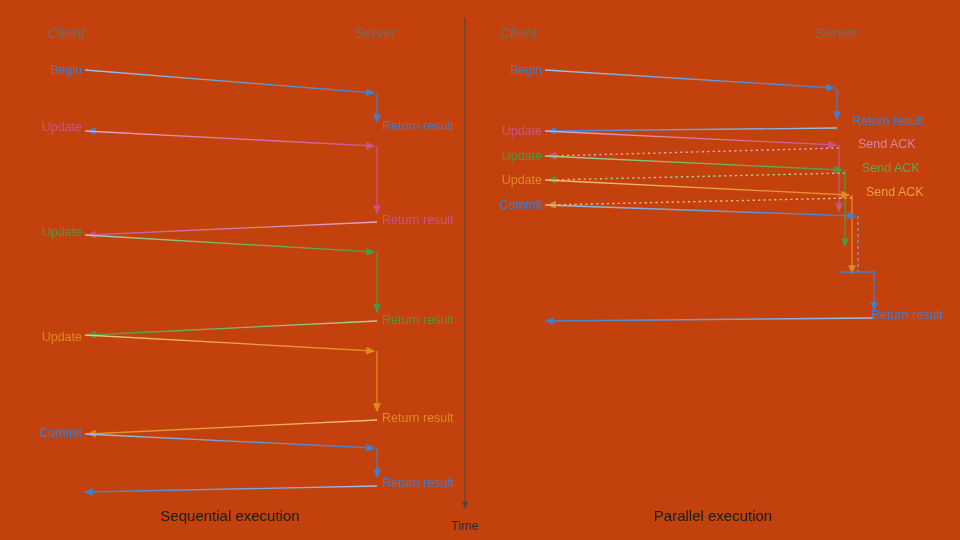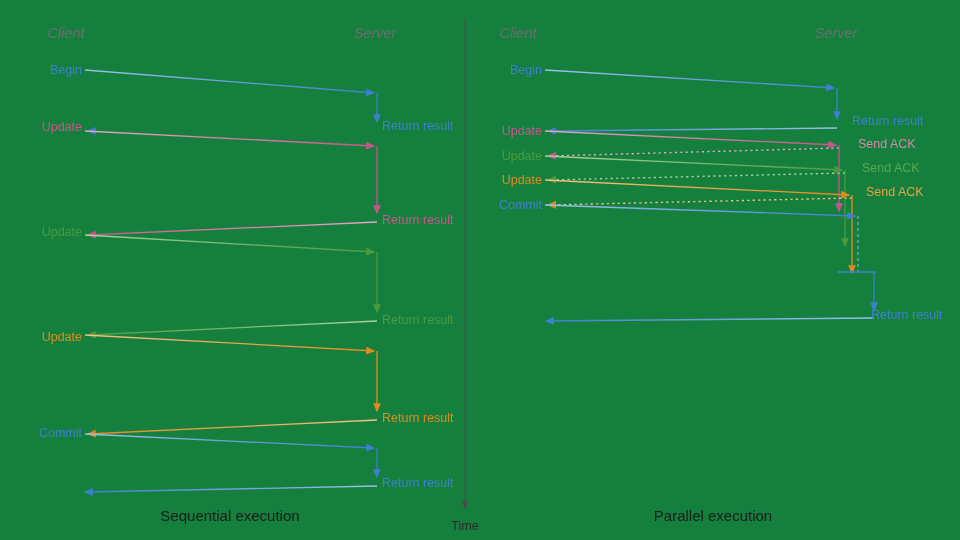--- a/index.html
+++ b/index.html
@@ -11,21 +11,21 @@
   body {
     font-family: "Liberation Sans", sans-serif;
     width: 960px;
     height: 540px;
     overflow: hidden;
   }
   #root {
     position: relative;
     width: 960px;
     height: 540px;
-    background: #15803d;
+    background: #c2410c;
   }
   svg.diagram {
     position: absolute;
     left: 0;
     top: 0;
     width: 960px;
     height: 540px;
   }
   .lane-header {
     font-style: italic;

